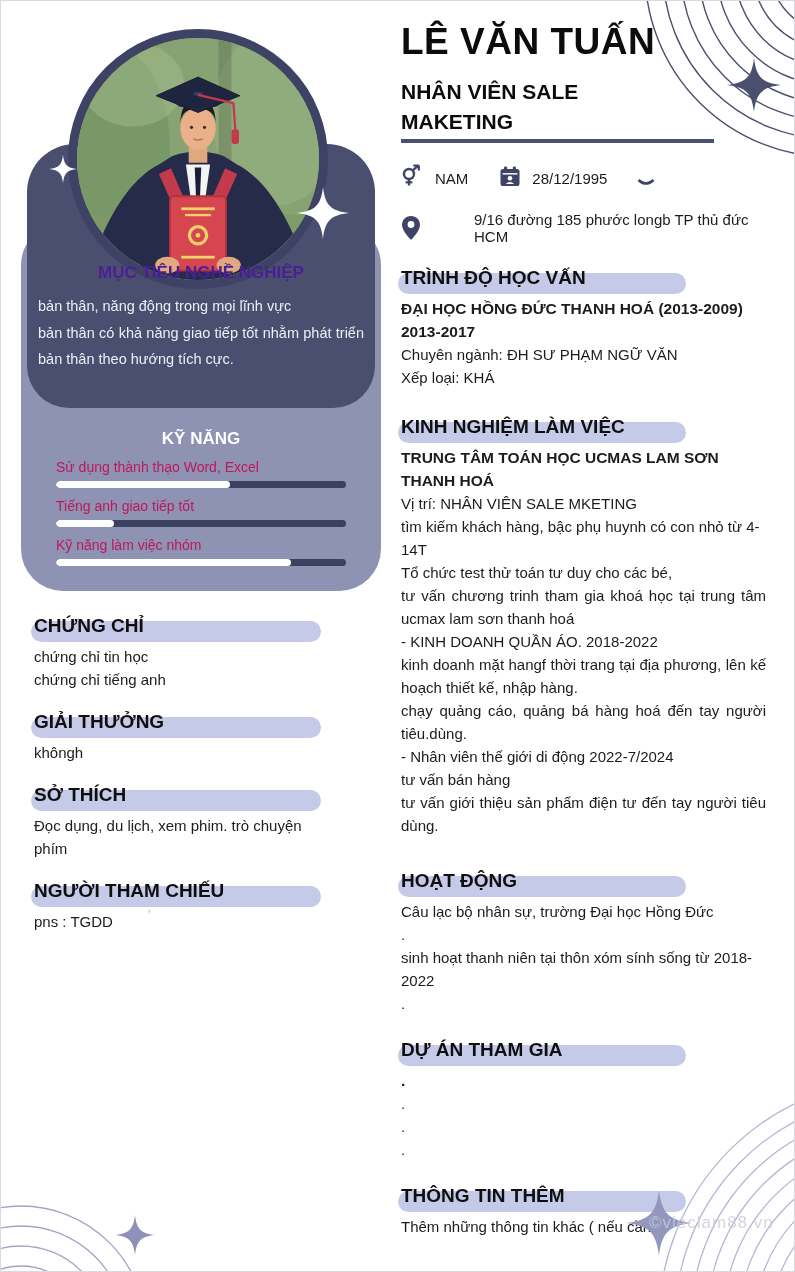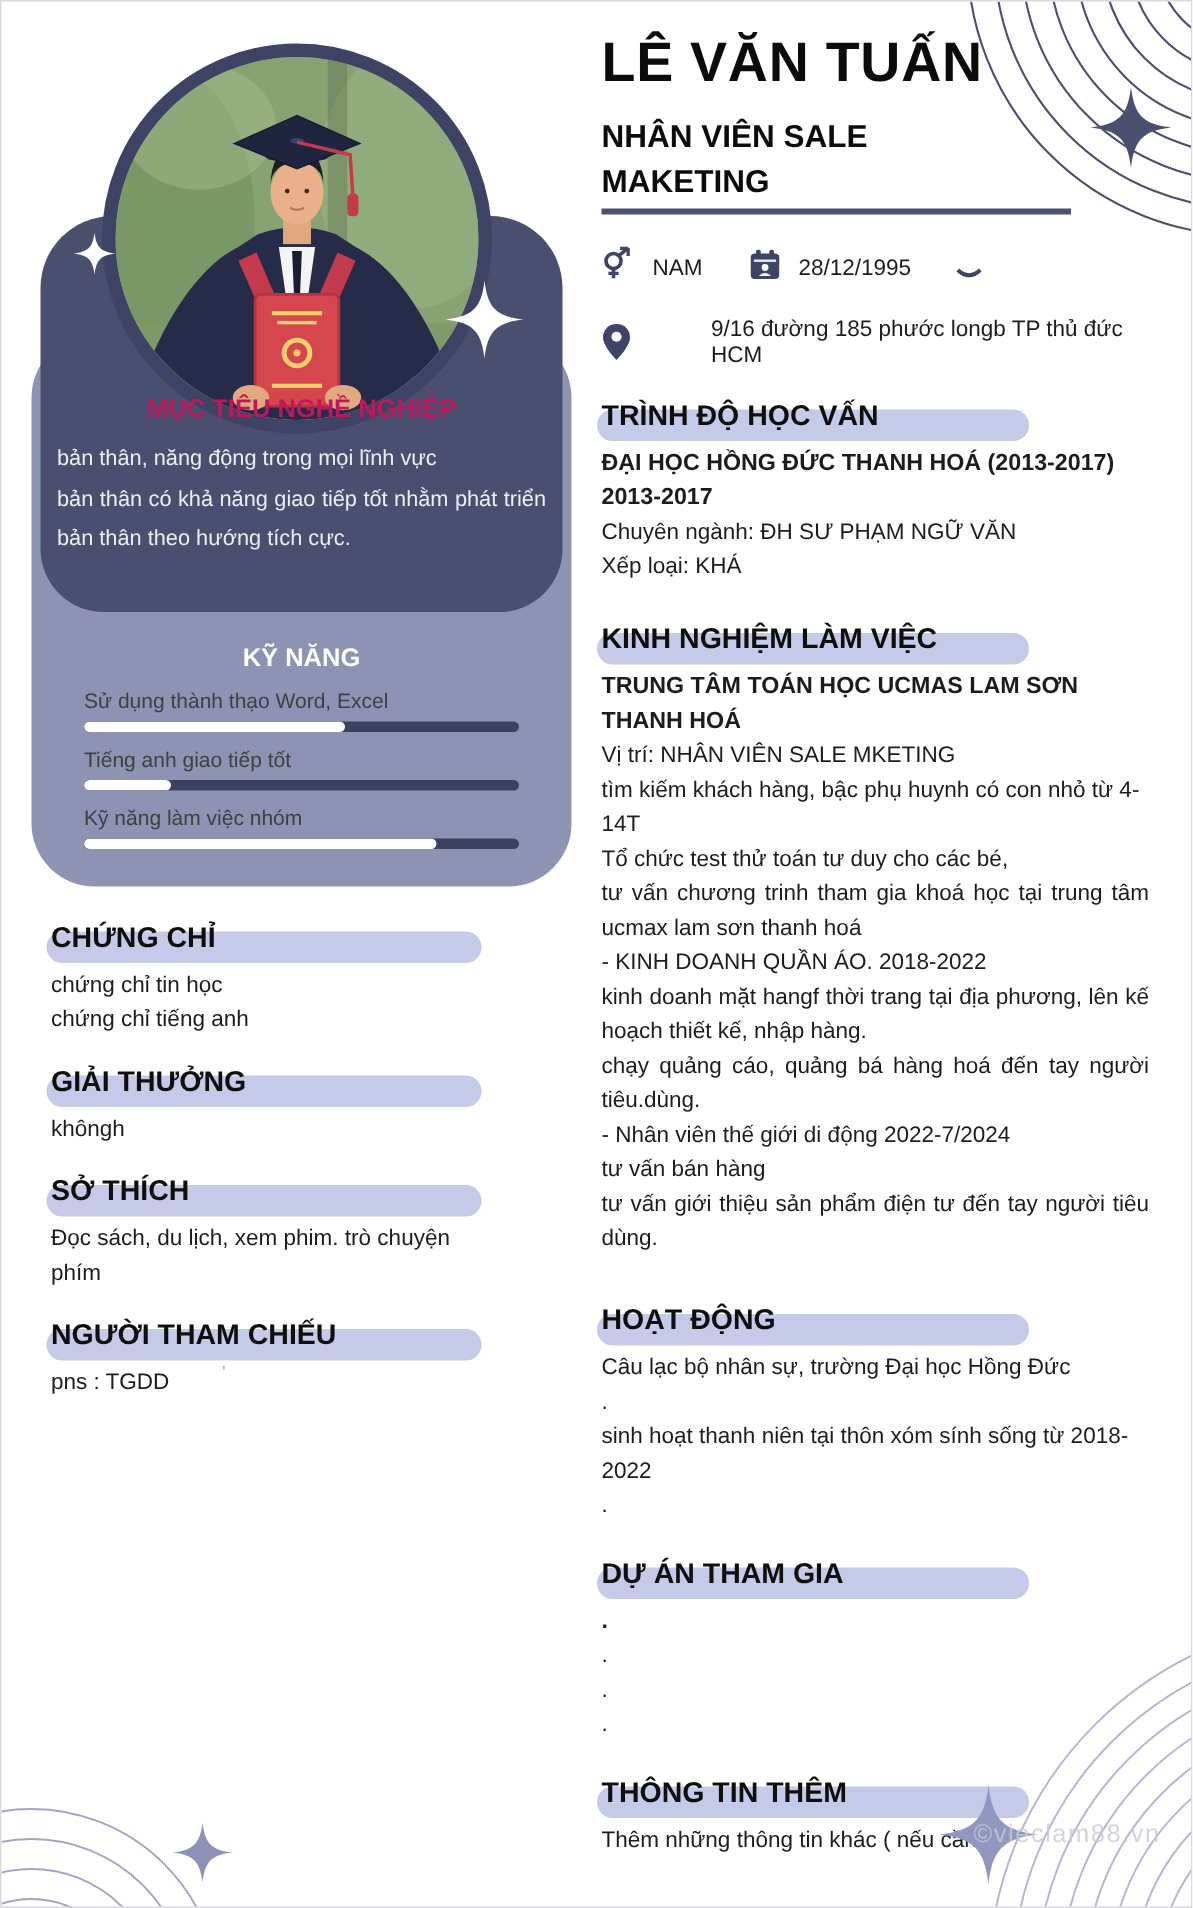--- a/index.html
+++ b/index.html
@@ -8,29 +8,29 @@
   
   .deco{position:absolute;left:0;top:0;width:795px;height:1272px;pointer-events:none;z-index:6;}
   
   .box-light{position:absolute;left:20px;top:222px;width:360px;height:368px;background:#8e92b3;border-radius:42px;z-index:1;}
   .box-dark{position:absolute;left:26px;top:143px;width:348px;height:264px;background:#4a4f70;
             border-radius:48px 48px 42px 42px;z-index:2;}
   .photo{position:absolute;left:67px;top:28px;width:260px;height:260px;border:9px solid #3e4365;
          border-radius:50%;box-sizing:border-box;overflow:hidden;z-index:3;background:#87a273;}
   .photo svg{display:block;}
   
-  .obj-title{position:absolute;left:26px;top:262px;width:348px;text-align:center;color:#be185d;
+  .obj-title{position:absolute;left:26px;top:262px;width:348px;text-align:center;color:#4c1d95;
              font-size:17px;font-weight:700;z-index:4;}
   .obj-text{position:absolute;left:37px;top:292px;width:326px;color:#edeef5;font-size:14.5px;
             line-height:26.5px;z-index:4;}
   .obj-text .j{text-align:justify;text-align-last:justify;}
   
   .skills{position:absolute;left:20px;top:428px;width:360px;padding:0 35px;box-sizing:border-box;z-index:4;}
   .skills-title{text-align:center;color:#ffffff;font-size:17px;font-weight:700;margin-bottom:6px;}
-  .skill-label{color:#404040;font-size:14px;line-height:19px;margin-top:9px;}
+  .skill-label{color:#be185d;font-size:14px;line-height:19px;margin-top:9px;}
   .bar{height:7px;border-radius:4px;background:#3c415f;margin-top:4px;overflow:hidden;}
   .fill{height:7px;border-radius:4px;background:#ffffff;}
   
   .sec{margin-bottom:18px;}
   .sec-h{position:relative;font-size:19px;font-weight:700;line-height:26px;color:#0f0f0f;z-index:0;white-space:nowrap;}
   .sec-h .pill{position:absolute;left:-3px;top:8px;height:21px;border-radius:11px;background:#c6cae9;z-index:-1;}
   .sec-body{margin-top:6px;}
   .line{font-size:15px;line-height:23px;color:#1c1c1c;}
   .line.b{font-weight:700;font-size:15.5px;}
   .line.j{text-align:justify;text-align-last:justify;}
@@ -182,21 +182,21 @@
     </div>
     <div class="sec">
       <div class="sec-h"><span class="pill"></span><span>GIẢI THƯỞNG</span></div>
       <div class="sec-body">
         <div class="line">khôngh</div>
       </div>
     </div>
     <div class="sec">
       <div class="sec-h"><span class="pill"></span><span>SỞ THÍCH</span></div>
       <div class="sec-body">
-        <div class="line">Đọc sách, du lịch, xem phim. trò chuyện phím</div>
+        <div class="line">Đọc dụng, du lịch, xem phim. trò chuyện phím</div>
       </div>
     </div>
     <div class="sec">
       <div class="sec-h"><span class="pill"></span><span>NGƯỜI THAM CHIẾU</span></div>
       <div class="sec-body">
         <div class="line">pns : TGDD</div>
       </div>
     </div>
   </div>
   <div class="stray">'</div>
@@ -237,21 +237,21 @@
       <svg class="icon" width="20" height="26" viewBox="0 0 20 26">
         <path d="M10,1 C4.5,1 1,5 1,10 C1,16 10,25 10,25 C10,25 19,16 19,10 C19,5 15.5,1 10,1 Z" fill="#3f4466"></path>
         <circle cx="10" cy="9.5" r="3.4" fill="#ffffff"></circle>
       </svg>
       <span class="info-text" style="margin-left:13px;">9/16 đường 185 phước longb TP thủ đức HCM</span>
     </div>
 
     <div class="sec rsec-edu">
       <div class="sec-h"><span class="pill"></span><span>TRÌNH ĐỘ HỌC VẤN</span></div>
       <div class="sec-body">
-        <div class="line b">ĐẠI HỌC HỒNG ĐỨC THANH HOÁ (2013-2017)</div>
+        <div class="line b">ĐẠI HỌC HỒNG ĐỨC THANH HOÁ (2013-2009)</div>
         <div class="line b">2013-2017</div>
         <div class="line">Chuyên ngành: ĐH SƯ PHẠM NGỮ VĂN</div>
         <div class="line">Xếp loại: KHÁ</div>
       </div>
     </div>
 
     <div class="sec rsec-exp">
       <div class="sec-h"><span class="pill"></span><span>KINH NGHIỆM LÀM VIỆC</span></div>
       <div class="sec-body">
         <div class="line b">TRUNG TÂM TOÁN HỌC UCMAS LAM SƠN</div>

